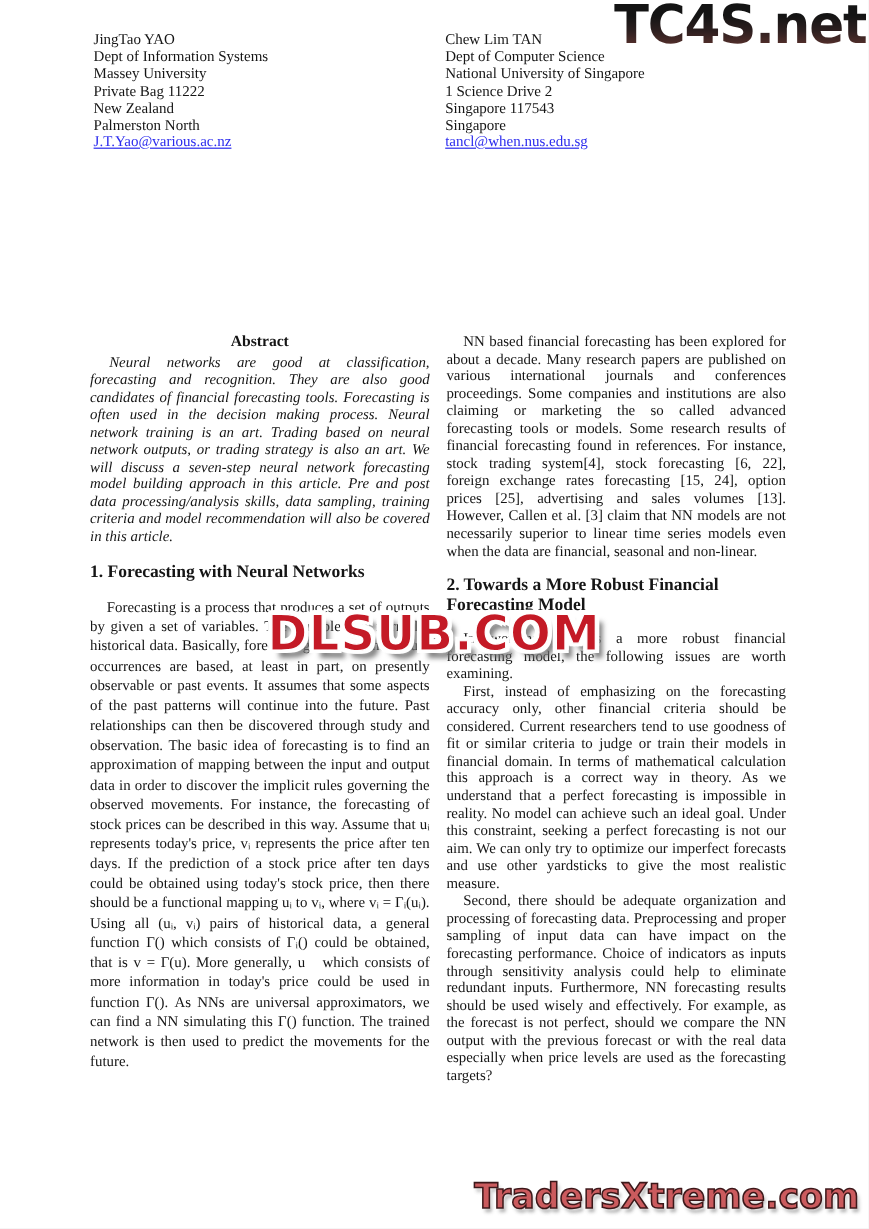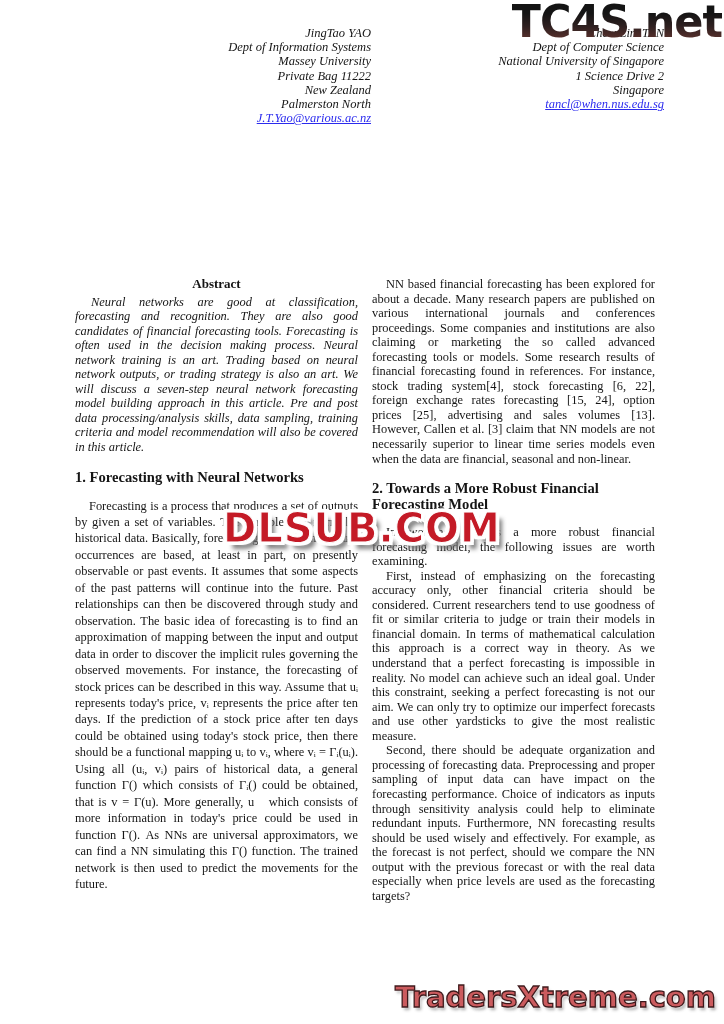--- a/index.html
+++ b/index.html
@@ -47,22 +47,22 @@
   .title{
     margin:0;padding-top:103px;
     text-align:center;
     font-size:21px;font-weight:bold;
   }
   .authors{
     display:flex;justify-content:space-between;
     margin:26px 60px 0 78px;
   }
   .author{
-    width:50%;text-align:right;
-    font-size:12.5px;line-height:14.2px;font-style:italic;
+    width:50%;text-align:left;
+    font-size:12.5px;line-height:14.2px;
   }
   .author .line{white-space:nowrap;}
   .link{
     color:#2b2bee;text-decoration:underline;cursor:pointer;
   }
   
   .columns{
     position:absolute;top:277px;left:75px;
     width:580px;
     display:flex;gap:14px;
@@ -94,20 +94,21 @@
       <div class="line">Private Bag 11222</div>
       <div class="line">New Zealand</div>
       <div class="line">Palmerston North</div>
       <div class="line"><a class="link">J.T.Yao@various.ac.nz</a></div>
     </div>
     <div class="author">
       <div class="line">Chew Lim TAN</div>
       <div class="line">Dept of Computer Science</div>
       <div class="line">National University of Singapore</div>
       <div class="line">1 Science Drive 2</div>
+      <div class="line">Singapore 117543</div>
       <div class="line">Singapore</div>
       <div class="line"><a class="link">tancl@when.nus.edu.sg</a></div>
     </div>
   </div>
 
   <div class="columns">
 
     <div class="col">
       <p class="abstract-heading">Abstract</p>
       <p class="abstract">Neural networks are good at classification, forecasting and recognition. They are also good candidates of financial forecasting tools. Forecasting is often used in the decision making process. Neural network training is an art. Trading based on neural network outputs, or trading strategy is also an art. We will discuss a seven-step neural network forecasting model building approach in this article. Pre and post data processing/analysis skills, data sampling, training criteria and model recommendation will also be covered in this article.</p>

